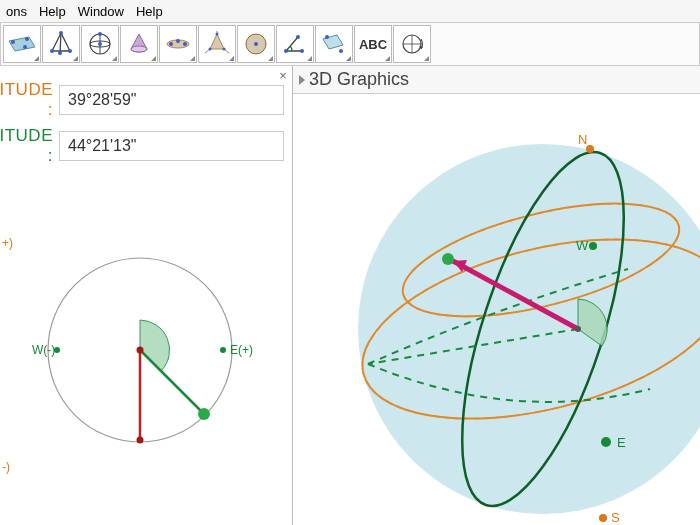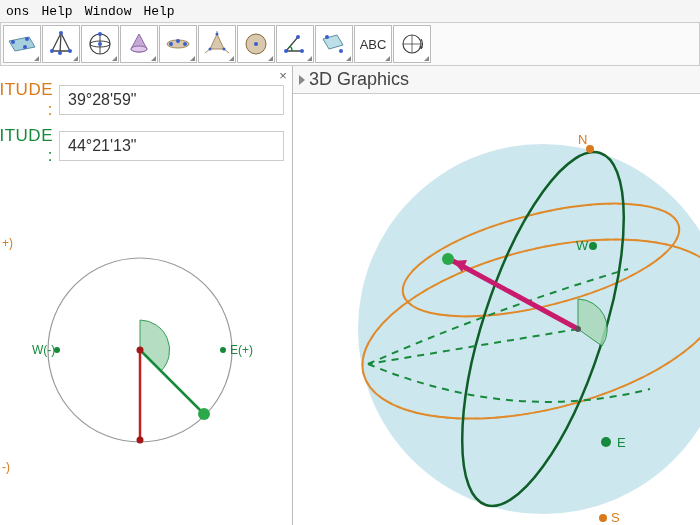--- a/index.html
+++ b/index.html
@@ -1,18 +1,18 @@
 <!DOCTYPE html>
 <html><head>
 <meta charset="utf-8">
 <style>
 * { margin: 0; padding: 0; box-sizing: border-box; }
 body { font-family: Arial, sans-serif; font-size: 13px; width: 700px; height: 525px; overflow: hidden; background: #fff; }
 
-.menubar { height: 22px; padding: 2px 6px; background: #f5f5f5; display: flex; gap: 12px; align-items: center; font-family: Liberation Mono, monospace; }
+.menubar { height: 22px; padding: 2px 6px; background: #f5f5f5; display: flex; gap: 12px; align-items: center; }
 .menubar span { cursor: default; }
 
 .toolbar { height: 44px; border: 1px solid #ccc; background: #fafafa; display: flex; align-items: center; padding: 2px; gap: 1px; }
 .tool-btn { width: 38px; height: 38px; border: 1px solid #bbb; background: #fff; display: flex; align-items: center; justify-content: center; position: relative; cursor: pointer; }
 .tool-btn .tri { position: absolute; right: 1px; bottom: 1px; width: 0; height: 0; border-left: 5px solid transparent; border-bottom: 5px solid #888; }
 
 .workspace { display: flex; height: 459px; }
 .panel-left { width: 293px; border-right: 1px solid #bbb; position: relative; }
 .panel-right { flex: 1; position: relative; }
 
@@ -121,21 +121,21 @@
   </div>
   <div class="tool-btn">
     <svg width="30" height="30" viewBox="0 0 30 30">
         <path d="M4 10 L18 6 L24 16 L10 20 Z" fill="#bcdfe8" stroke="#5a8fa5" stroke-width="1"></path>
         <circle cx="8" cy="8" r="2" fill="#3a5fcc"></circle>
         <circle cx="22" cy="22" r="2" fill="#3a5fcc"></circle>
       </svg>
     <div class="tri"></div>
   </div>
   <div class="tool-btn">
-    <span style="font-size:13px;font-weight:normal;color:#333">ABC</span>
+    <span style="font-size:13px;font-weight:bold;color:#333">ABC</span>
     <div class="tri"></div>
   </div>
   <div class="tool-btn">
     <svg width="30" height="30" viewBox="0 0 30 30">
         <ellipse cx="15" cy="15" rx="9" ry="9" fill="none" stroke="#444" stroke-width="1.2"></ellipse>
         <path d="M15 6 L15 24 M6 15 L24 15" stroke="#444" stroke-width="0.8"></path>
         <path d="M24 10 A10 10 0 0 1 24 20" fill="none" stroke="#444" stroke-width="1.2"></path>
         <path d="M24 20 l-2 -3 l4 1 z" fill="#444"></path>
       </svg>
     <div class="tri"></div>

